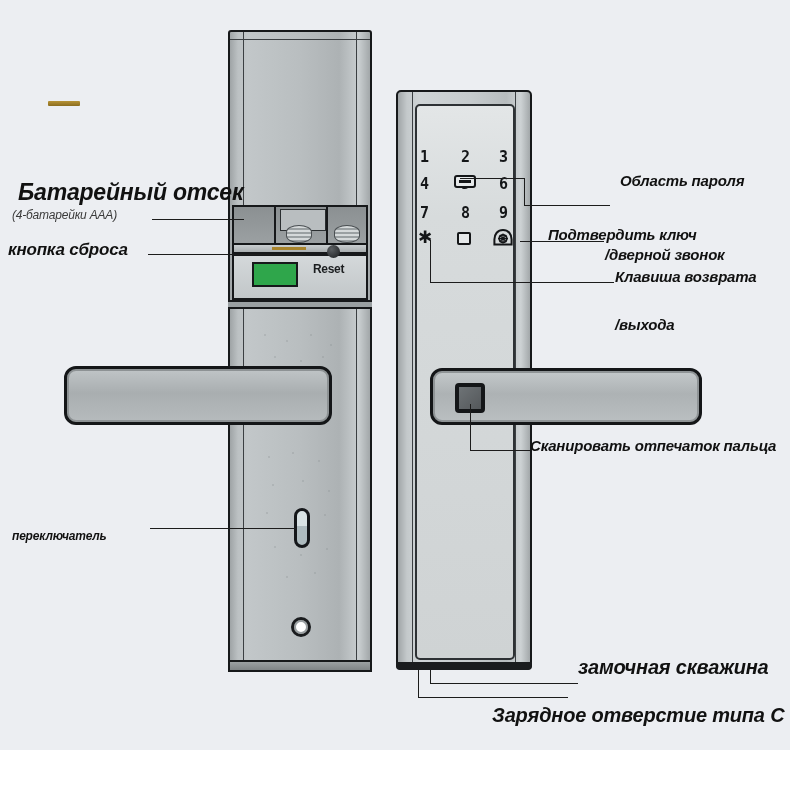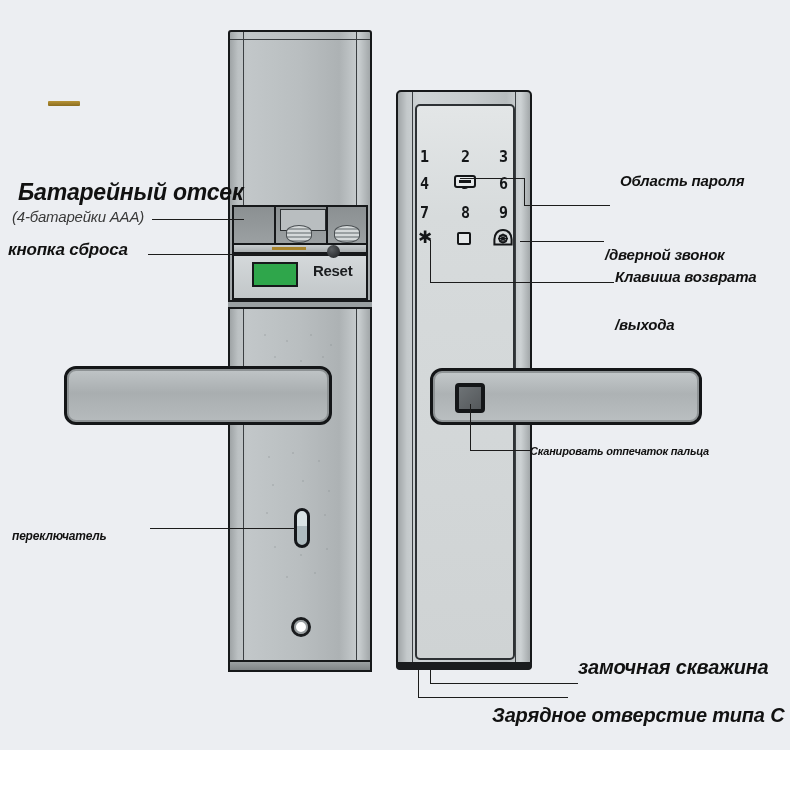--- a/index.html
+++ b/index.html
@@ -171,21 +171,21 @@
     width: 13px;
     height: 13px;
     border-radius: 50%;
     background: radial-gradient(circle at 35% 32%, #5c6063, #1b1d1f);
   }
   #reset-text {
     position: absolute;
     left: 313px;
     top: 262px;
     font-family: "Liberation Sans", sans-serif;
-    font-size: 15px;
+    font-size: 12px;
     font-weight: bold;
     color: #1b1d1f;
     letter-spacing: -0.3px;
   }
 
   
   #left-handle {
     position: absolute;
     left: 64px;
     top: 366px;
@@ -512,41 +512,42 @@
     </div>
   </div>
 
   <div id="right-handle"></div>
   <div id="fingerprint-scanner"></div>
 
   <div id="right-bottom-edge"></div>
 
   <div class="label" style="left:18px; top:178px; font-size:23px;">Батарейный отсек</div>
 
-  <div class="label light" style="left:12px; top:208px; font-size:15px;">(4-батарейки AAA)</div>
+  <div class="label light" style="left:12px; top:208px; font-size:12px;">(4-батарейки AAA)</div>
   <div class="leader h" style="left:152px; top:219px; width:92px;"></div>
 
   <div class="label" style="left:8px; top:240px; font-size:17px;font-style:italic;">кнопка сброса</div>
   <div class="leader h" style="left:148px; top:254px; width:158px;"></div>
 
   <div class="label" style="left:620px; top:172px; font-size:15px;">Область пароля</div>
   <div class="leader h" style="left:524px; top:205px; width:86px;"></div>
   <div class="leader v" style="left:524px; top:178px; height:28px;"></div>
   <div class="leader h" style="left:460px; top:178px; width:64px;"></div>
 
+  <div class="label" style="left:548px; top:226px; font-size:15px;">Подтвердить ключ</div>
   <div class="label" style="left:605px; top:246px; font-size:15px;">/дверной звонок</div>
   <div class="leader h" style="left:520px; top:241px; width:84px;"></div>
   <div class="leader v" style="left:520px; top:241px; height:0px;"></div>
 
   <div class="label" style="left:615px; top:268px; font-size:15px;">Клавиша возврата</div>
   <div class="label" style="left:615px; top:288px; font-size:15px;margin-top:28px;">/выхода</div>
   <div class="leader h" style="left:430px; top:282px; width:184px;"></div>
   <div class="leader v" style="left:430px; top:240px; height:42px;"></div>
 
-  <div class="label" style="left:530px; top:437px; font-size:11px;margin-top:8px;">Сканировать отпечаток пальца</div>
+  <div class="label" style="left:530px; top:437px; font-size:15px;">Сканировать отпечаток пальца</div>
   <div class="leader h" style="left:470px; top:450px; width:60px;"></div>
   <div class="leader v" style="left:470px; top:404px; height:46px;"></div>
 
   <div class="label" style="left:12px; top:529px; font-size:12px;">переключатель</div>
   <div class="leader h" style="left:150px; top:528px; width:146px;"></div>
 
   <div class="label" style="left:578px; top:655px; font-size:20px;">замочная скважина</div>
   <div class="leader h" style="left:430px; top:683px; width:148px;"></div>
   <div class="leader v" style="left:430px; top:670px; height:13px;"></div>
 

